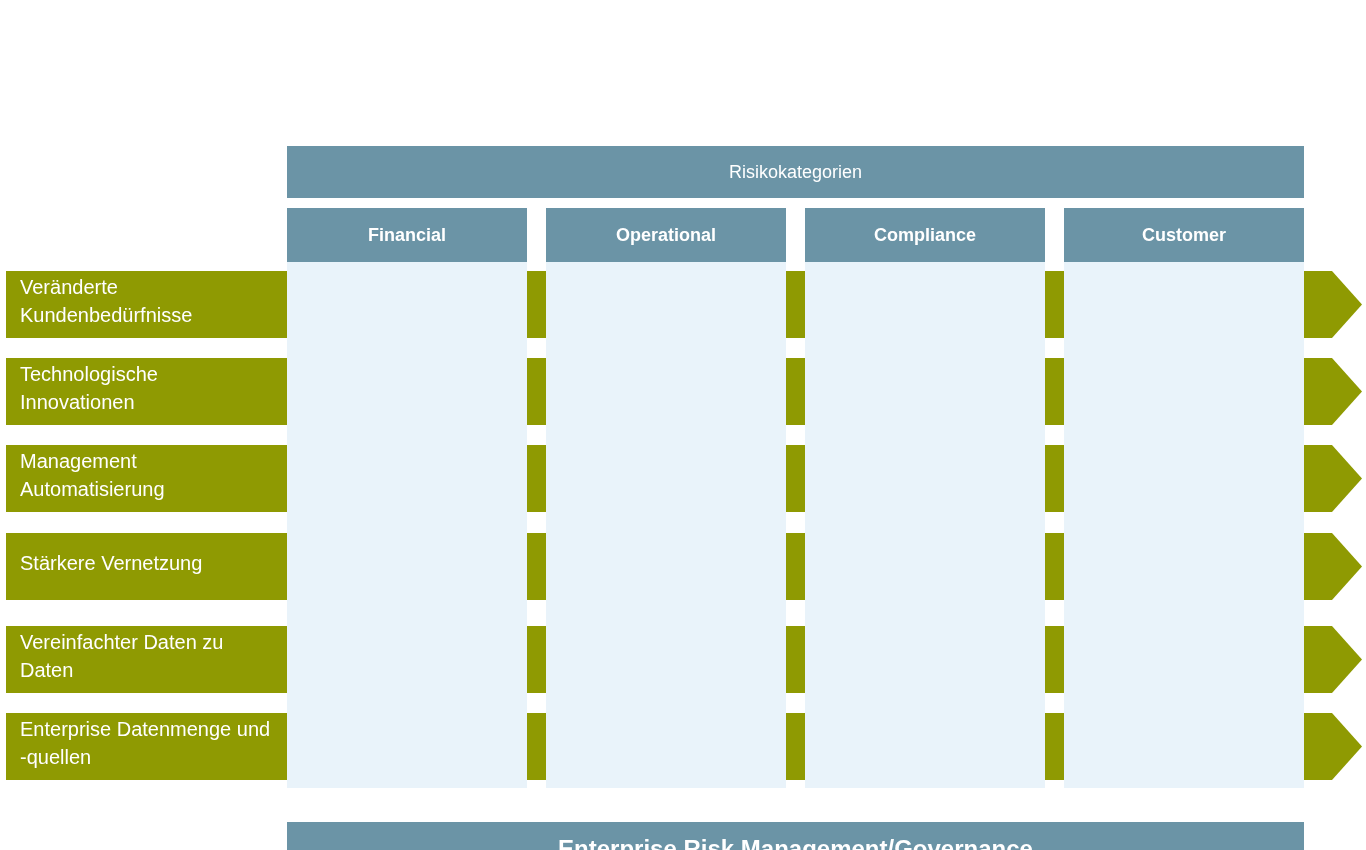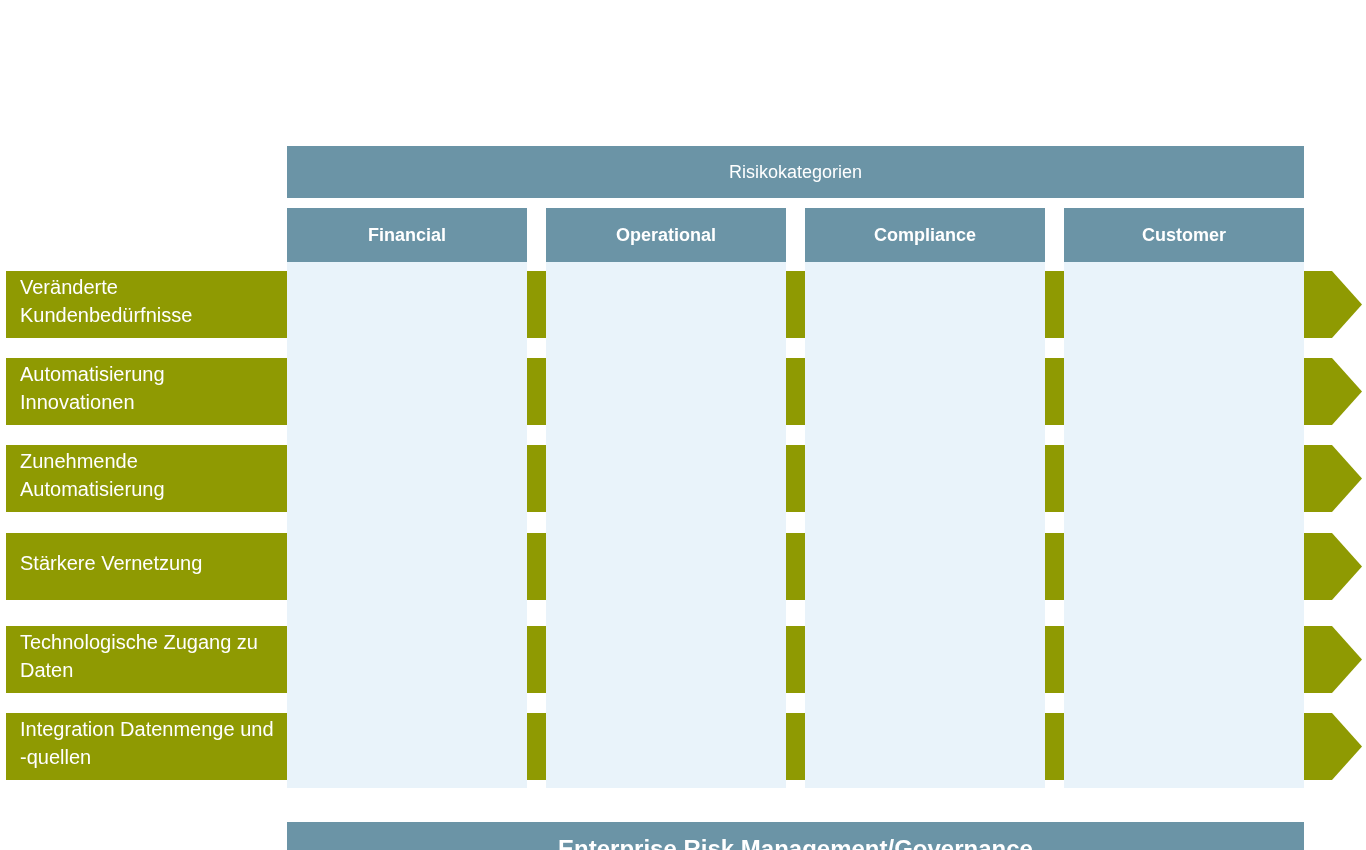--- a/index.html
+++ b/index.html
@@ -92,33 +92,33 @@
 
 <div class="canvas">
 
 
   <div class="risk-bar">Risikokategorien</div>
 
   <div class="driver-arrow" style="top:271px">
     <span class="driver-label">Veränderte Kundenbedürfnisse</span>
   </div>
   <div class="driver-arrow" style="top:358px">
-    <span class="driver-label">Automatisierung Innovationen</span>
+    <span class="driver-label">Technologische Innovationen</span>
   </div>
   <div class="driver-arrow" style="top:445px">
-    <span class="driver-label">Zunehmende Automatisierung</span>
+    <span class="driver-label">Management Automatisierung</span>
   </div>
   <div class="driver-arrow" style="top:533px">
     <span class="driver-label">Stärkere Vernetzung</span>
   </div>
   <div class="driver-arrow" style="top:626px">
-    <span class="driver-label">Technologische Zugang zu Daten</span>
+    <span class="driver-label">Vereinfachter Daten zu Daten</span>
   </div>
   <div class="driver-arrow" style="top:713px">
-    <span class="driver-label">Integration Datenmenge und -quellen</span>
+    <span class="driver-label">Enterprise Datenmenge und -quellen</span>
   </div>
 
   <div class="pillar-header" style="left:546px">Operational</div>
   <div class="pillar-header" style="left:287px">Financial</div>
   <div class="pillar-header" style="left:1064px">Customer</div>
   <div class="pillar-header" style="left:805px">Compliance</div>
 
   <div class="pillar-body" style="left:287px"></div>
   <div class="pillar-body" style="left:546px"></div>
   <div class="pillar-body" style="left:805px"></div>

